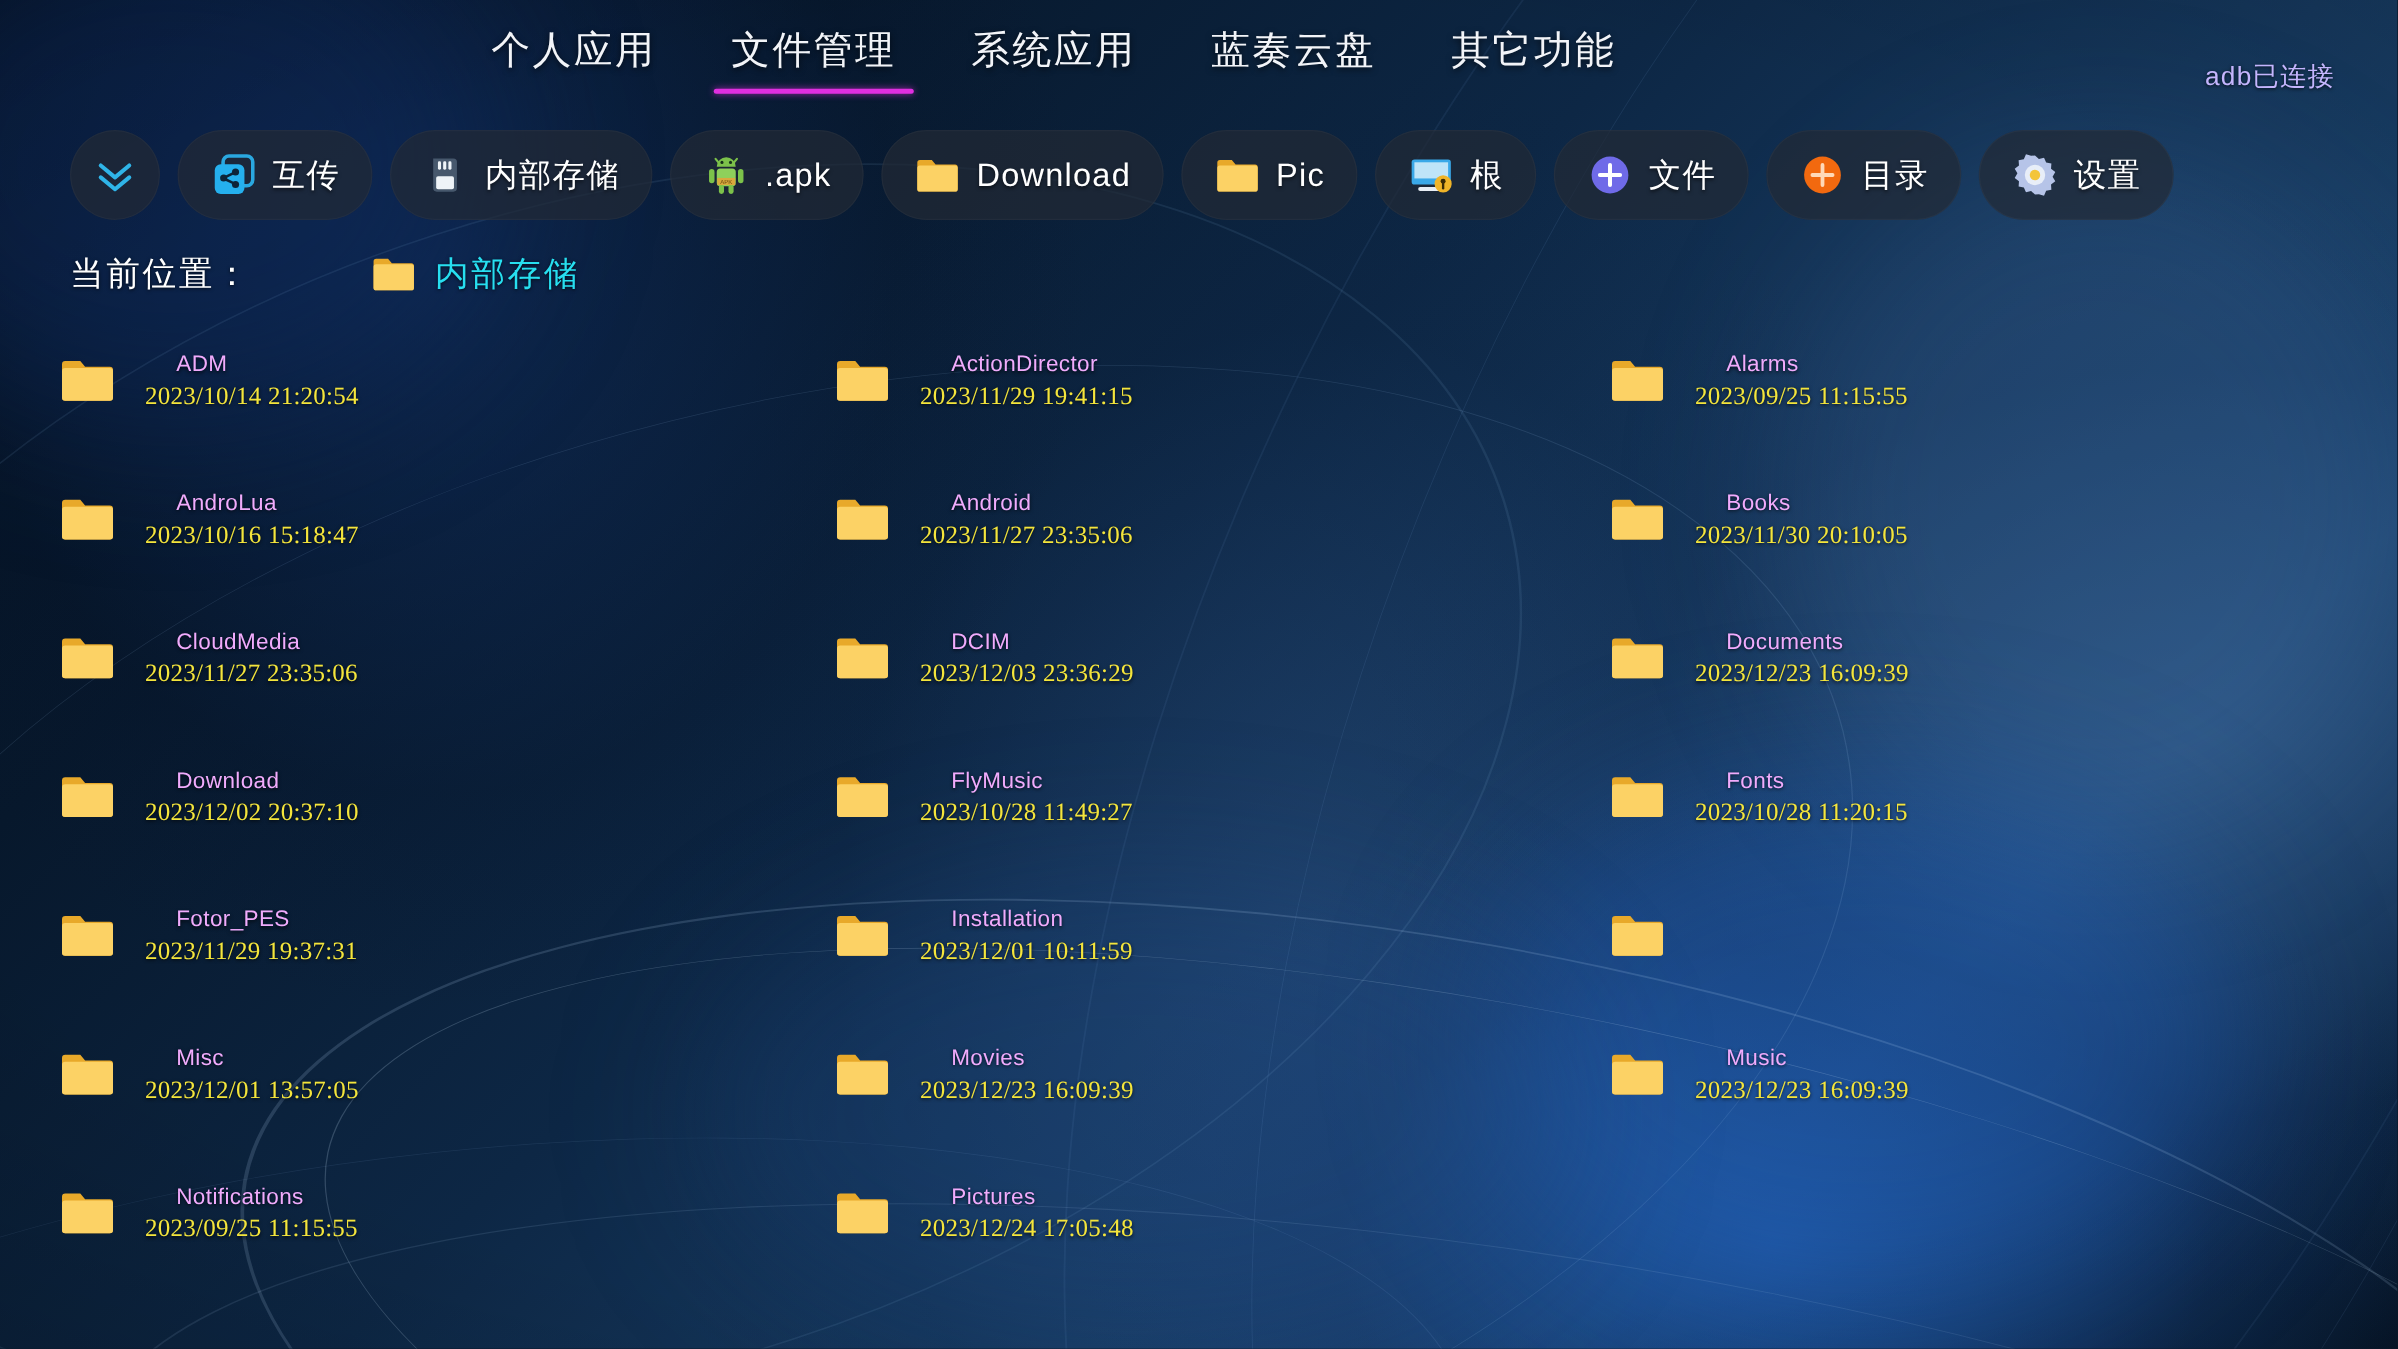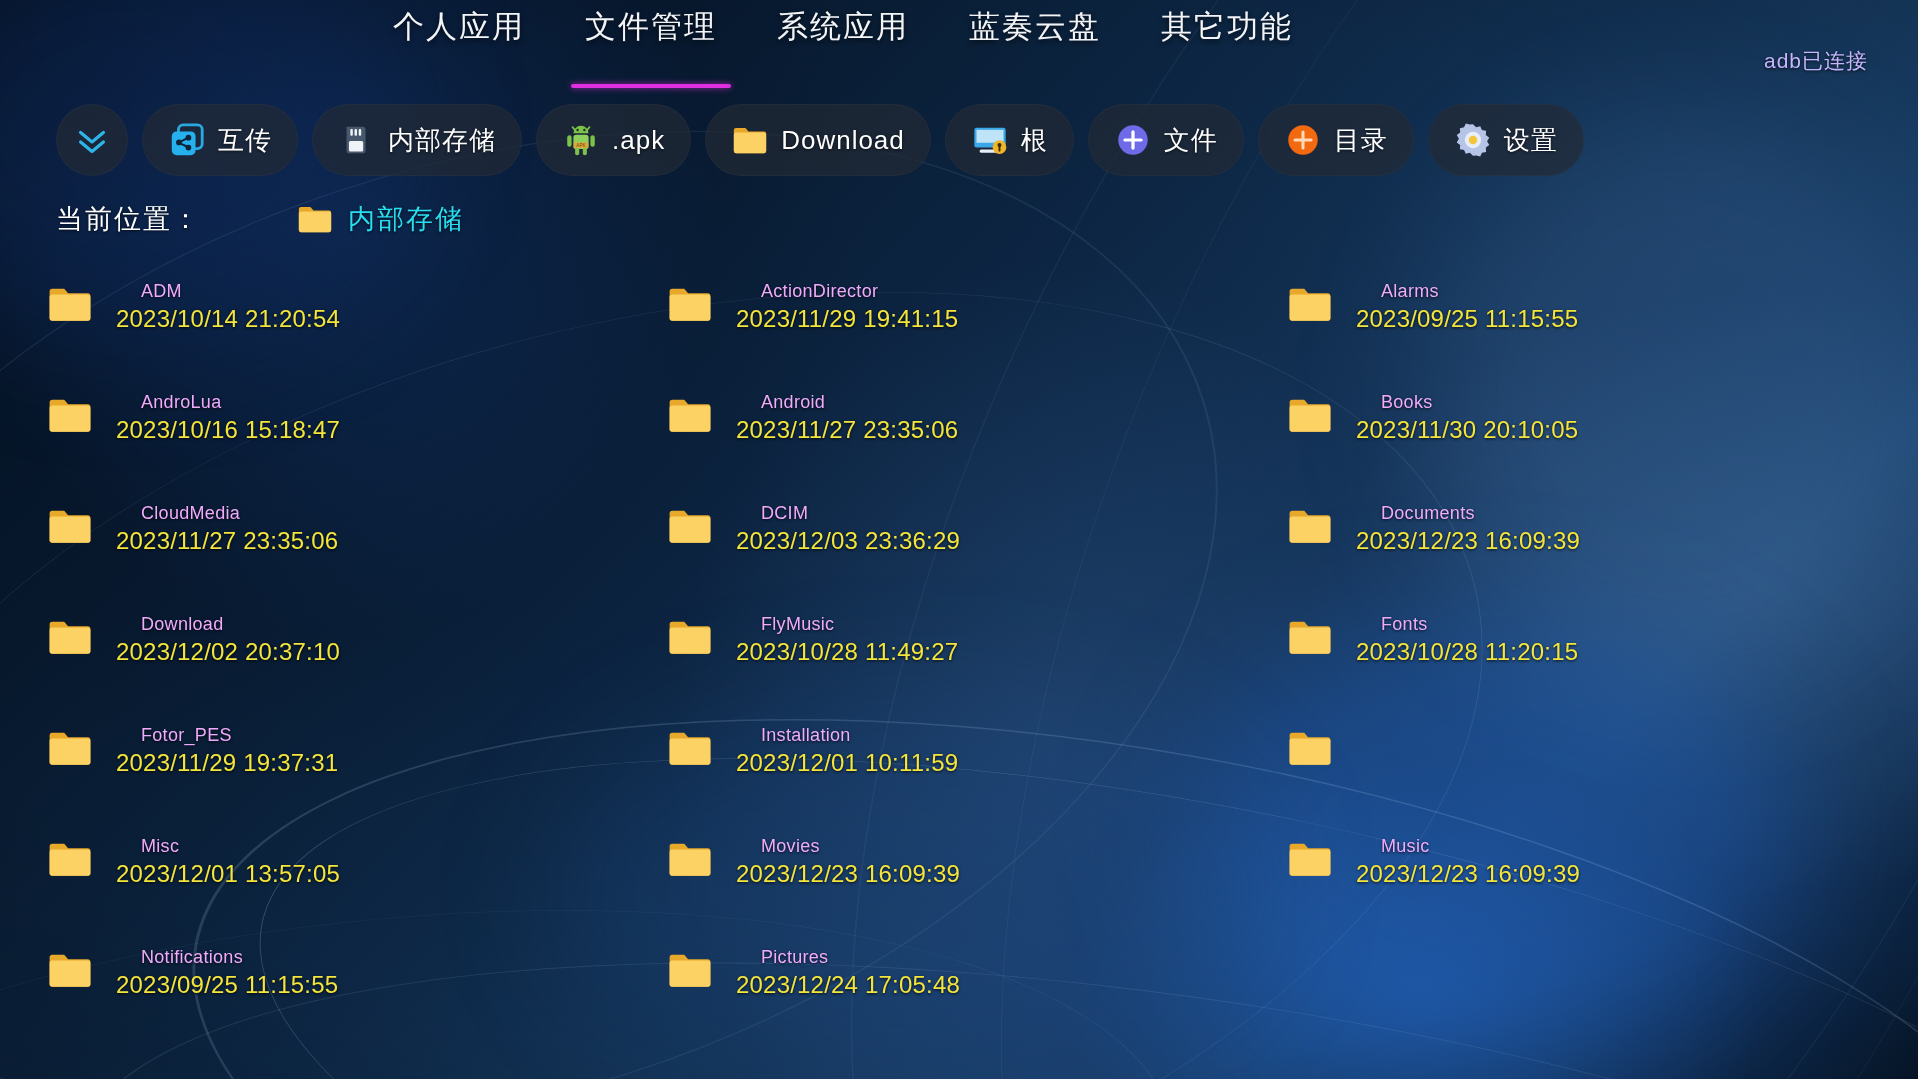--- a/index.html
+++ b/index.html
@@ -44,21 +44,21 @@
   .g1{ left:1180px; top:620px; width:620px; height:430px; background:rgba(34,96,190,0.38); }
   .g2{ left:1420px; top:120px; width:520px; height:560px; background:rgba(70,110,160,0.22); }
   .g3{ left:560px; top:700px; width:700px; height:380px; background:rgba(30,76,140,0.26); }
   .g4{ left:-120px; top:-80px; width:520px; height:420px; background:rgba(14,42,92,0.5); }
   .vign{ position:absolute; inset:0;
          background:radial-gradient(ellipse 120% 110% at 50% 50%, rgba(0,0,0,0) 45%, rgba(0,0,0,0.42) 100%); }
 
   
   #topnav{
     position:absolute; left:0; top:0; width:1686px; height:88px;
-    display:flex; justify-content:center; gap:0;
+    display:flex; align-items:center; justify-content:center; gap:0;
   }
   .navtab{
     position:relative;
     font-size:31px; color:#f2f4f8; letter-spacing:2px;
     padding:6px 30px 14px 30px; cursor:pointer;
     text-shadow:0 2px 5px rgba(0,0,0,.7);
   }
   .navtab.active::after{
     content:""; position:absolute; left:16px; right:16px; bottom:0;
     height:4px; background:#e02fe0; border-radius:2px;
@@ -103,22 +103,22 @@
     display:grid; grid-template-columns:repeat(3, 620px);
     column-gap:0; row-gap:0;
   }
   .fitem{
     height:111px; display:flex; align-items:flex-start; gap:22px;
     padding-top:4px; cursor:pointer;
   }
   .fmeta{ display:flex; flex-direction:column; gap:7px; padding-top:2px; }
   .fname{ font-size:18px; color:#f0abfc; letter-spacing:.3px; line-height:1;
           text-shadow:0 1px 3px rgba(0,0,0,.75);margin-left:25px; }
-  .fdate{ font-size:24px; color:#f4e53c; letter-spacing:.2px; line-height:1;
-          text-shadow:0 1px 3px rgba(0,0,0,.8); }
+  .fdate{ font-size:20px; color:#f4e53c; letter-spacing:.2px; line-height:1;
+          text-shadow:0 1px 3px rgba(0,0,0,.8);font-family:Liberation Serif, serif; }
 </style>
 </head>
 <body>
 
 <div id="wallpaper">
   <div class="glow g4"></div>
     <div class="glow g2"></div>
   <div class="glow g1"></div>
     <div class="glow g3"></div>
   <div class="swirl s1"></div>
@@ -198,20 +198,29 @@
         <svg class="ic" viewBox="0 0 40 40" aria-hidden="true">
           <path d="M3 9.5a2.2 2.2 0 0 1 2.2-2.2h10l3.2 3.8h16.4A2.2 2.2 0 0 1 37 13.3v18.4a2.2 2.2 0 0 1-2.2 2.2H5.2A2.2 2.2 0 0 1 3 31.7z" fill="#e8a92a"></path>
           <path d="M3 14.2a2.2 2.2 0 0 1 2.2-2.2h29.6a2.2 2.2 0 0 1 2.2 2.2v17.5a2.2 2.2 0 0 1-2.2 2.2H5.2A2.2 2.2 0 0 1 3 31.7z" fill="#fcd265"></path>
         </svg>
       </span>
       <span class="tlabel">Download</span>
     </div>
     <div class="tbtn">
       <span>
         <svg class="ic" viewBox="0 0 40 40" aria-hidden="true">
+          <path d="M3 9.5a2.2 2.2 0 0 1 2.2-2.2h10l3.2 3.8h16.4A2.2 2.2 0 0 1 37 13.3v18.4a2.2 2.2 0 0 1-2.2 2.2H5.2A2.2 2.2 0 0 1 3 31.7z" fill="#e8a92a"></path>
+          <path d="M3 14.2a2.2 2.2 0 0 1 2.2-2.2h29.6a2.2 2.2 0 0 1 2.2 2.2v17.5a2.2 2.2 0 0 1-2.2 2.2H5.2A2.2 2.2 0 0 1 3 31.7z" fill="#fcd265"></path>
+        </svg>
+      </span>
+      <span class="tlabel">Pic</span>
+    </div>
+    <div class="tbtn">
+      <span>
+        <svg class="ic" viewBox="0 0 40 40" aria-hidden="true">
           <rect x="3.5" y="7" width="33" height="21" rx="2.4" fill="#3aa8e8"></rect>
           <rect x="5.8" y="9.3" width="28.4" height="13.6" fill="#bfe4f8"></rect>
           <rect x="9" y="30" width="22" height="3.4" rx="1.7" fill="#e8eef5"></rect>
           <circle cx="30" cy="27.5" r="7.2" fill="#f0b428"></circle>
           <circle cx="30" cy="25.3" r="2.1" fill="#3a2a06"></circle>
           <path d="M30 26.6 L30 31.2" stroke="#3a2a06" stroke-width="2" stroke-linecap="round"></path>
         </svg>
       </span>
       <span class="tlabel">根</span>
     </div>

